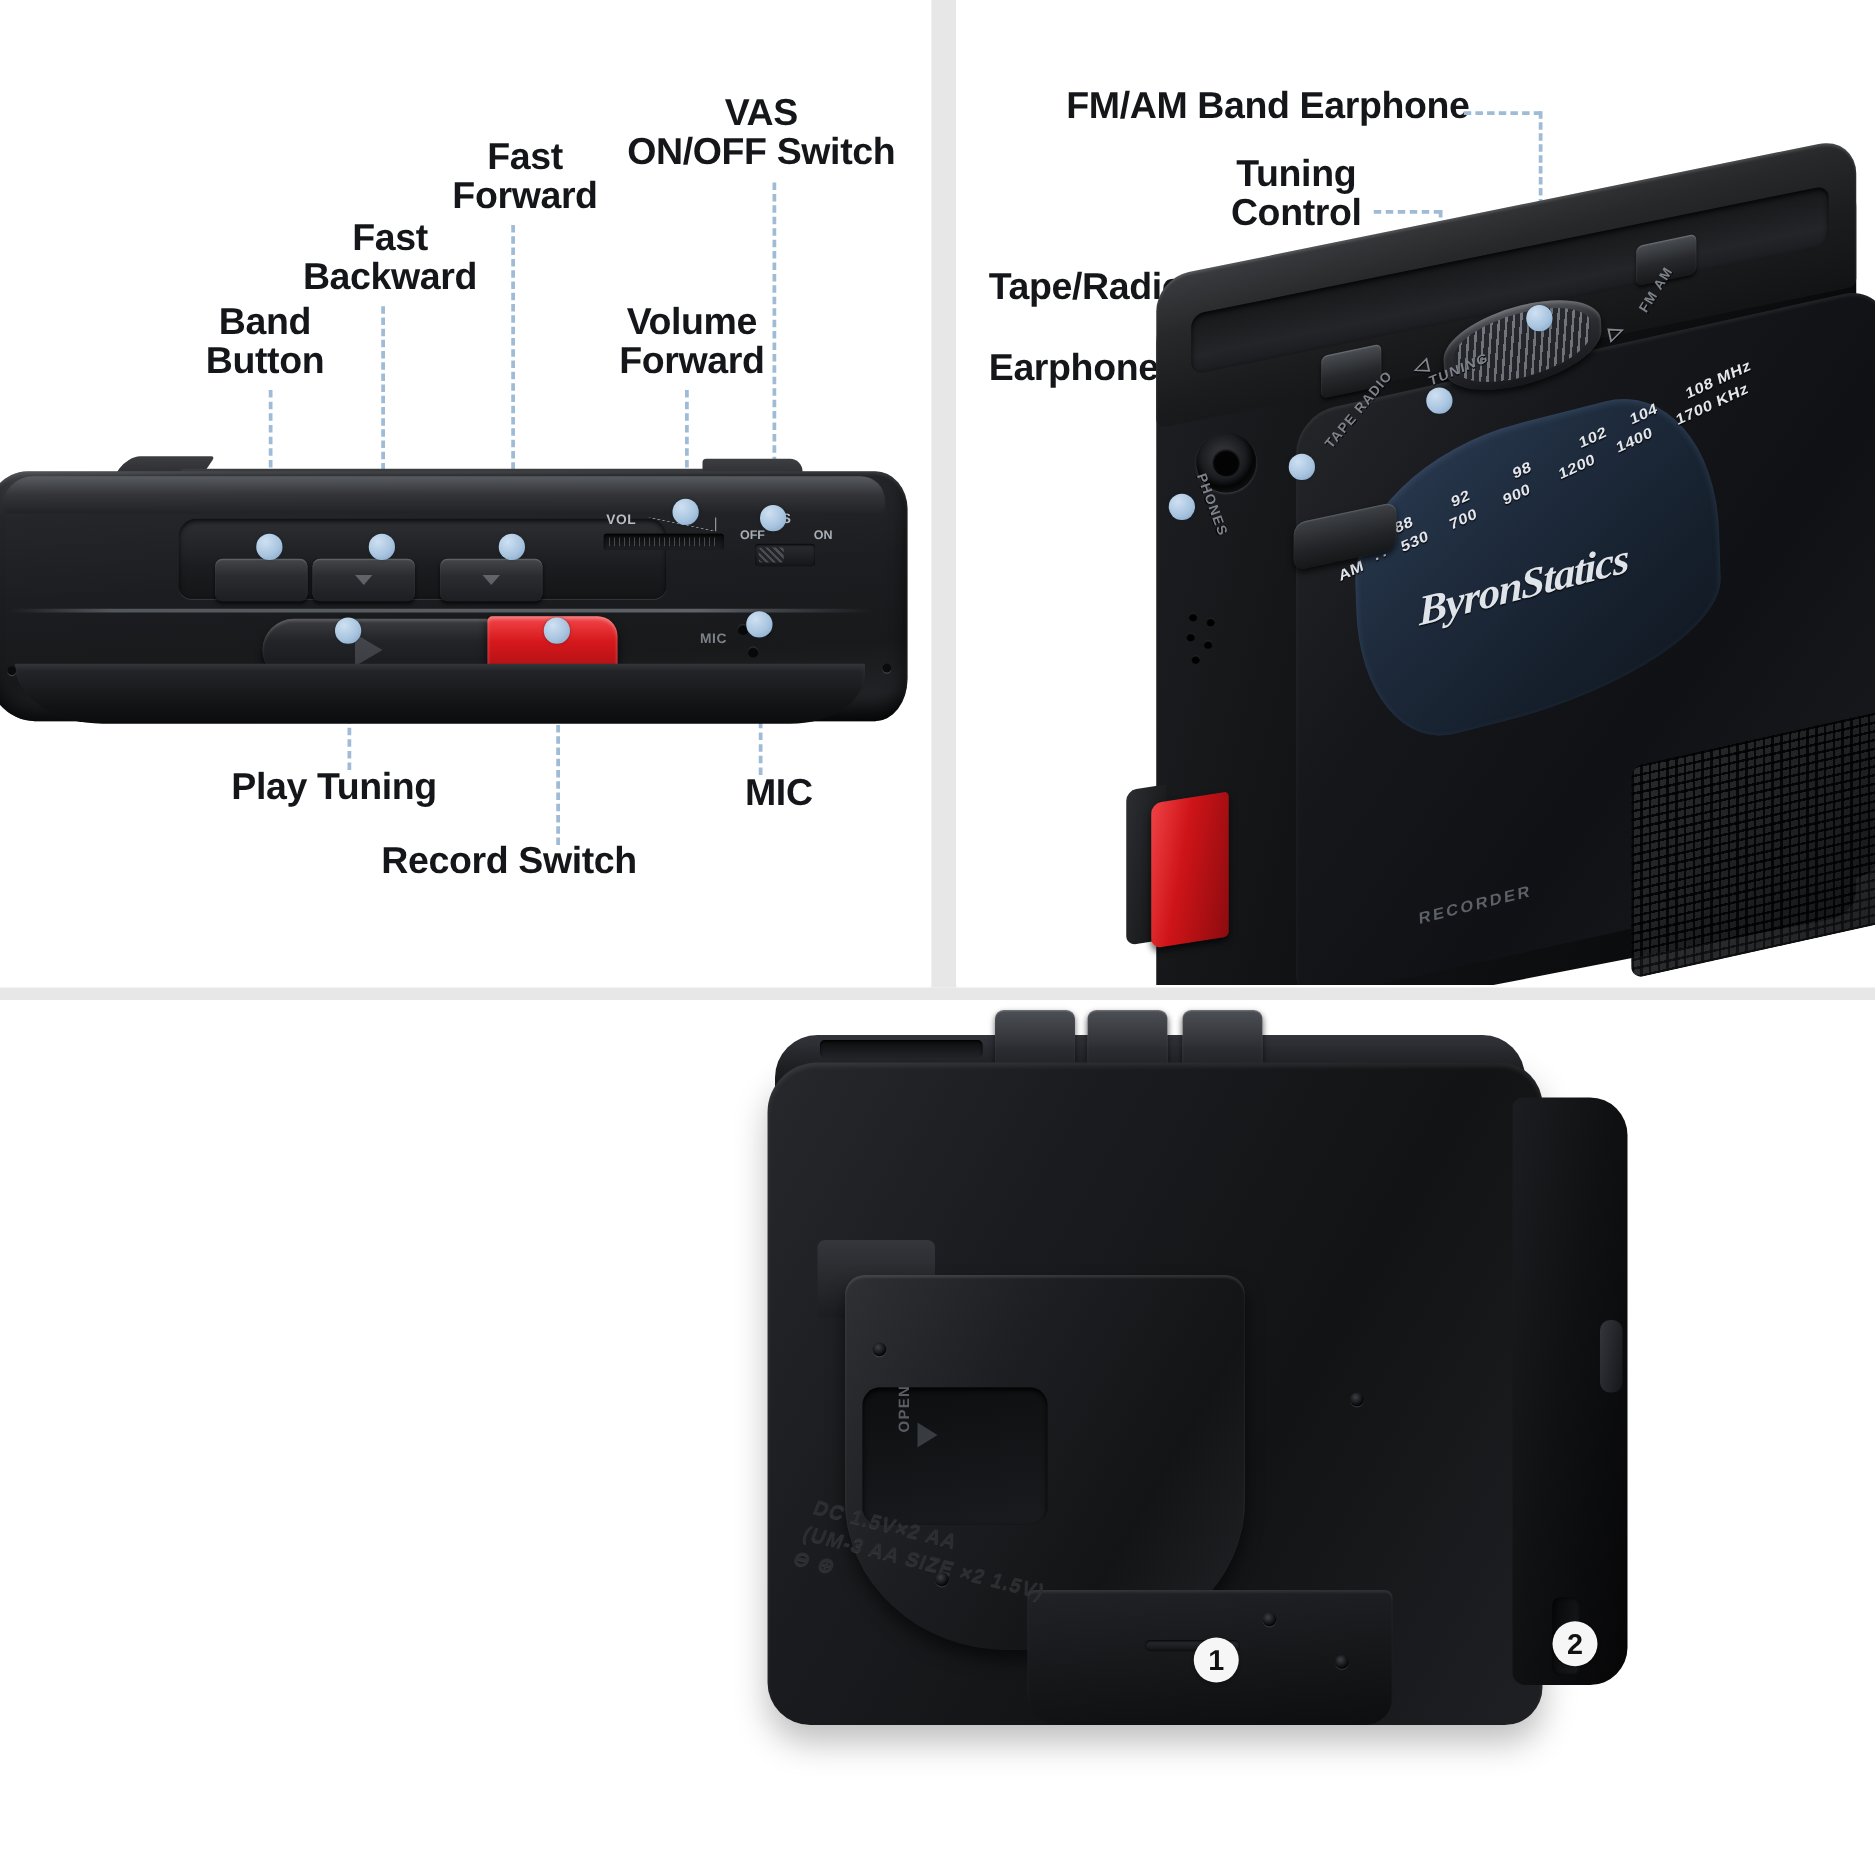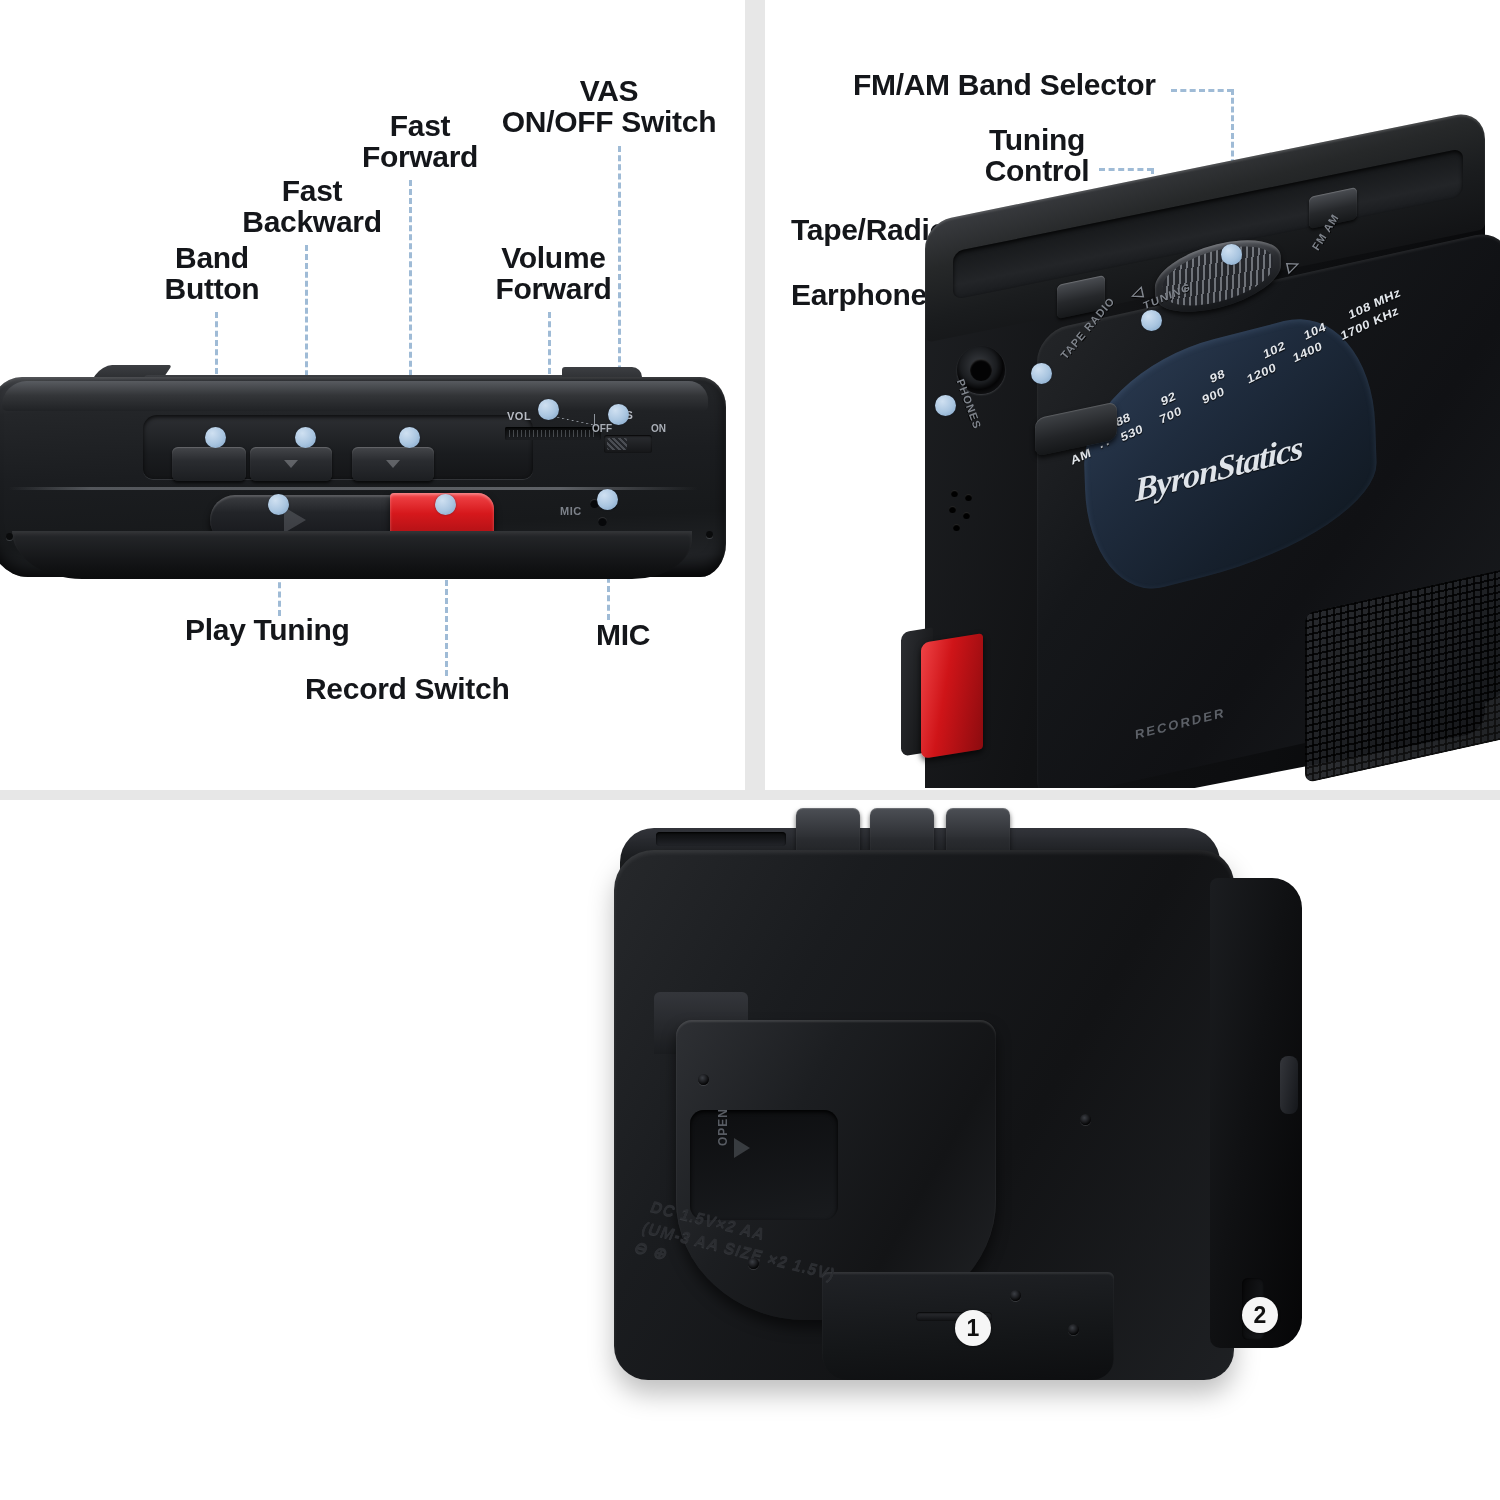--- a/index.html
+++ b/index.html
@@ -132,21 +132,21 @@
   }
   #dev1 .rec {
     position:absolute; left:402px; top:138px; width:104px; height:54px;
     border-radius:4px 16px 16px 4px;
     background:linear-gradient(180deg,#f2474a 0%,#d6181c 38%,#9b0d11 100%);
     box-shadow:inset 0 2px 3px rgba(255,255,255,.35), 0 4px 7px rgba(0,0,0,.65);
   }
 
   
   #dev1 .volblk {
-    position:absolute; left:517px; top:56px; width:96px; height:44px;
+    position:absolute; left:495px; top:56px; width:96px; height:44px;
   }
   #dev1 .volblk .lbl {
     position:absolute; left:2px; top:-1px; font-size:11px; font-weight:700;
     color:#b8bcc4; letter-spacing:.5px;
   }
   #dev1 .volblk .wedge {
     position:absolute; left:36px; top:3px; width:54px; height:11px;
     background:linear-gradient(to top right, transparent 49%, #9aa0a8 50%, transparent 52%);
     border-right:1px solid #8d939b;
   }
@@ -548,21 +548,21 @@
     <div class="dot" style="left:399px;top:427px;"></div>
     <div class="dot" style="left:538px;top:399px;"></div>
     <div class="dot" style="left:608px;top:404px;"></div>
     <div class="dot" style="left:268px;top:494px;"></div>
     <div class="dot" style="left:435px;top:494px;"></div>
     <div class="dot" style="left:597px;top:489px;"></div>
   </div>
 
   <div class="panel" id="panel-top-right">
 
-    <div class="callout c-md" style="left:88px;top:70px;width:340px;">FM/AM Band Selector</div>
+    <div class="callout c-md" style="left:88px;top:70px;width:340px;">FM/AM Band Earphone</div>
 
     <div class="callout c-md" style="left:192px;top:125px;width:160px;text-align:center;">Tuning
 Control</div>
 
     <div class="callout c-md" style="left:26px;top:215px;width:200px;">Tape/Radio</div>
 
     <div class="callout c-md" style="left:26px;top:280px;width:260px;">Earphone Jack</div>
 
     <div class="lead-h" style="left:406px;top:89px;width:62px;"></div>
     <div class="lead-v" style="left:466px;top:89px;height:164px;"></div>

